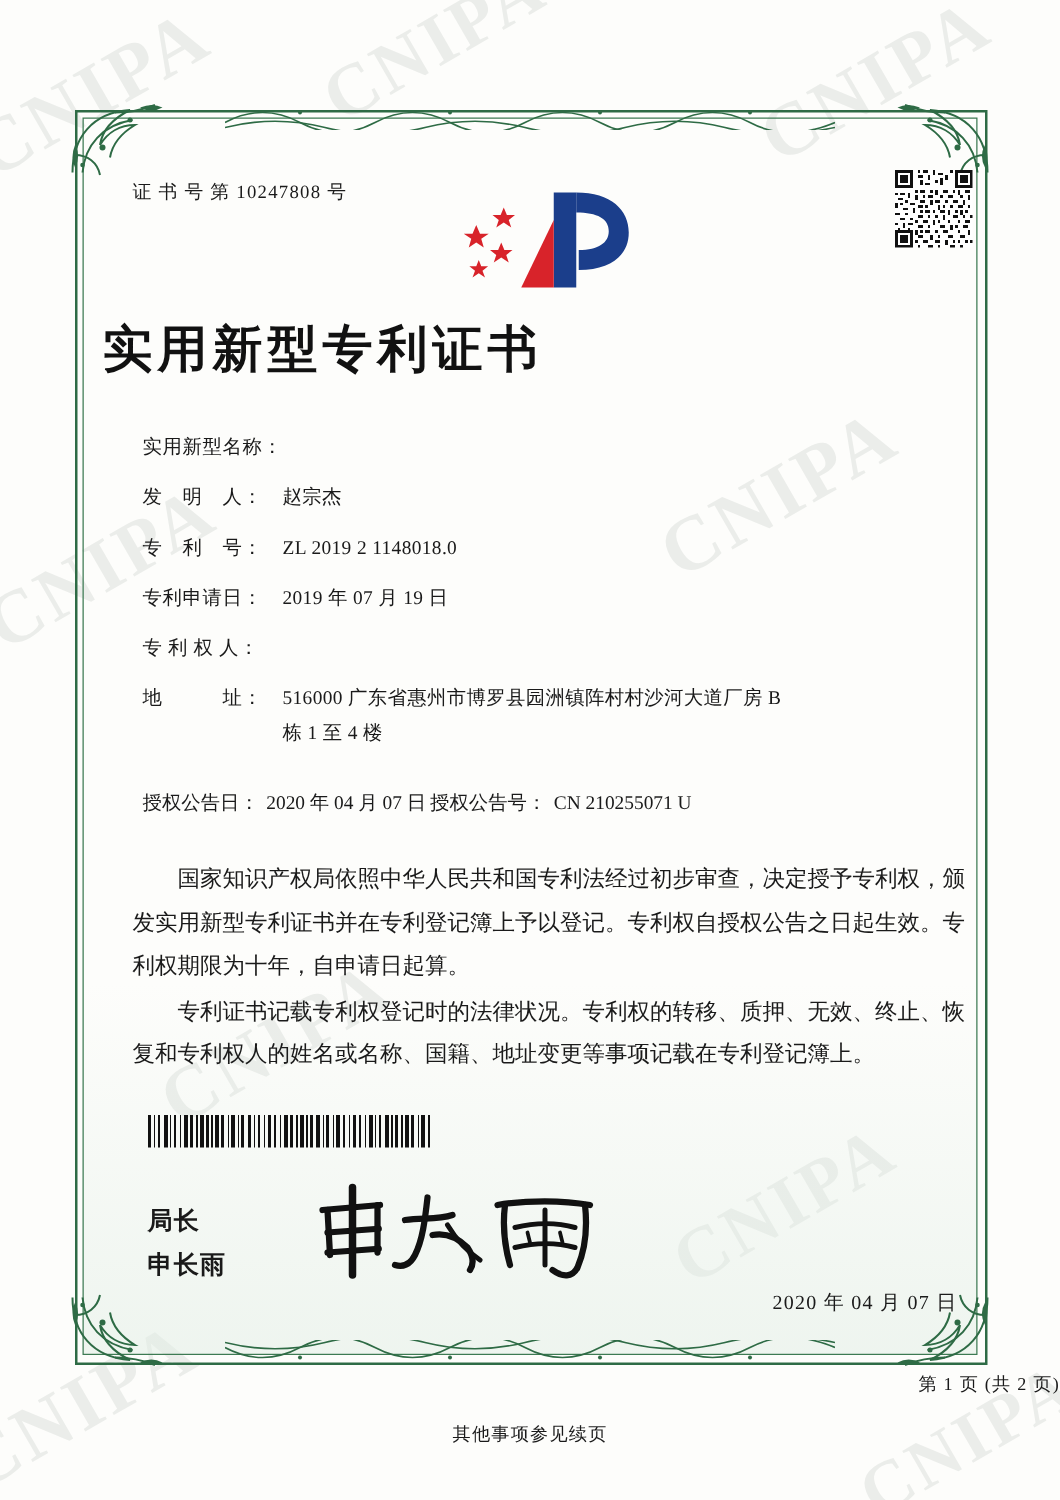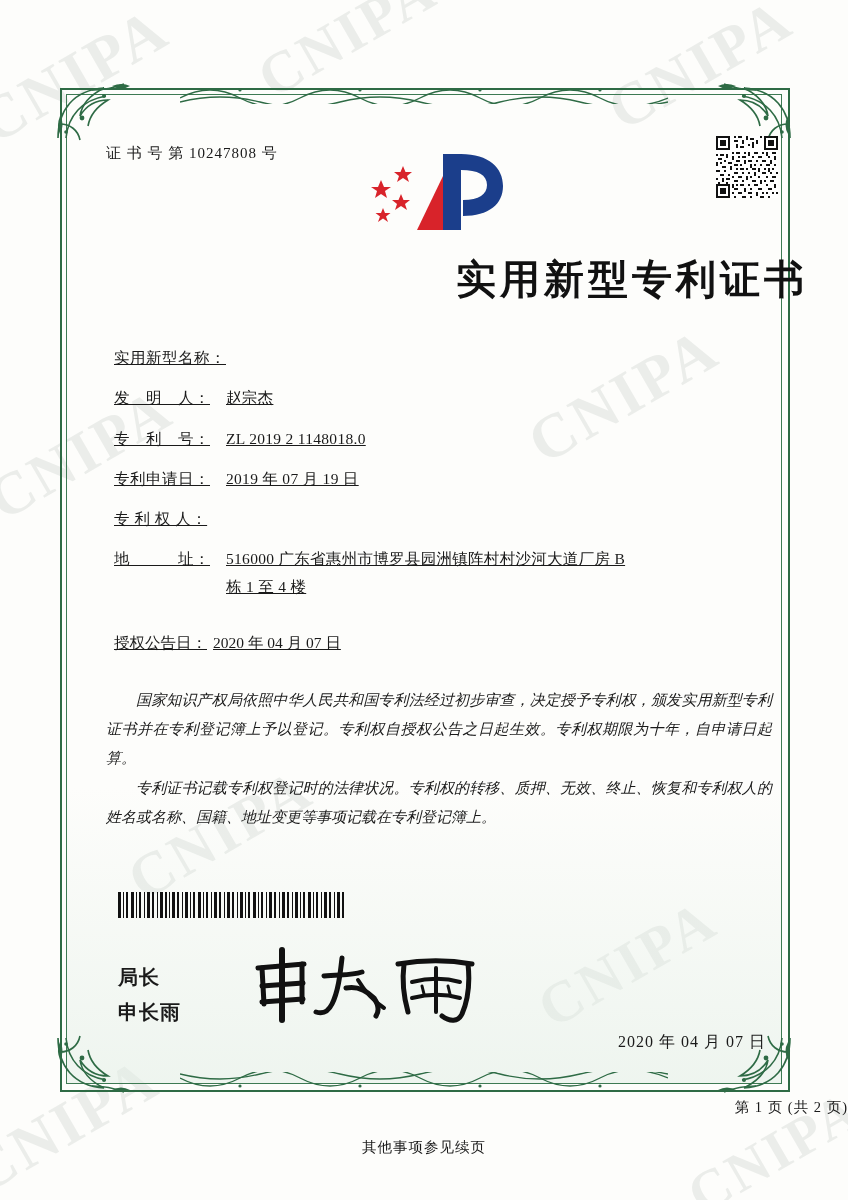--- a/index.html
+++ b/index.html
@@ -130,34 +130,33 @@
     width: 160px;
     height: 92px;
   }
   .emblem svg { display: block; }
 
   .doc-title {
     position: absolute;
     left: 16px;
     right: 0;
     top: 158px;
-    text-align: right;
+    text-align: left;
     font-size: 40px;
     font-weight: bold;
     letter-spacing: 4px;
     color: #111;
     font-family: Liberation Mono, monospace;
   }
 
   .fields {
     position: absolute;
     left: 48px;
     top: 252px;
     right: 40px;
-    text-decoration: underline;
   }
   .field-row {
     display: flex;
     align-items: flex-start;
     margin-bottom: 17px;
     font-size: 15.5px;
     line-height: 1.5;
   }
   .field-label {
     width: 112px;
@@ -179,24 +178,23 @@
     margin-top: 16px;
   }
   .inline-pair .pair-a { width: 230px; flex: 0 0 230px; }
   .inline-pair .pair-label { margin-right: 6px; }
 
   .paragraphs {
     position: absolute;
     left: 40px;
     right: 36px;
     top: 592px;
-    font-size: 15px;
+    font-size: 18px;
     line-height: 1.92;
     text-align: justify;
-    font-style: italic;
   }
   .paragraphs p {
     margin: 0 0 2px 0;
     text-indent: 2em;
   }
 
   .barcode {
     position: absolute;
     left: 52px;
     top: 798px;
@@ -560,20 +558,24 @@
           <span class="second-line">栋 1 至 4 楼</span>
         </div>
       </div>
 
       <div class="field-row">
         <div class="inline-pair">
           <div class="pair-a" style="display:flex;">
             <span class="pair-label">授权公告日：</span>
             <span>2020 年 04 月 07 日</span>
           </div>
+          <div style="display:flex;">
+            <span class="pair-label">授权公告号：</span>
+            <span>CN 210255071 U</span>
+          </div>
         </div>
       </div>
 
     </div>
 
     <div class="paragraphs">
       <p>国家知识产权局依照中华人民共和国专利法经过初步审查，决定授予专利权，颁发实用新型专利证书并在专利登记簿上予以登记。专利权自授权公告之日起生效。专利权期限为十年，自申请日起算。</p>
       <p>专利证书记载专利权登记时的法律状况。专利权的转移、质押、无效、终止、恢复和专利权人的姓名或名称、国籍、地址变更等事项记载在专利登记簿上。</p>
     </div>
 

